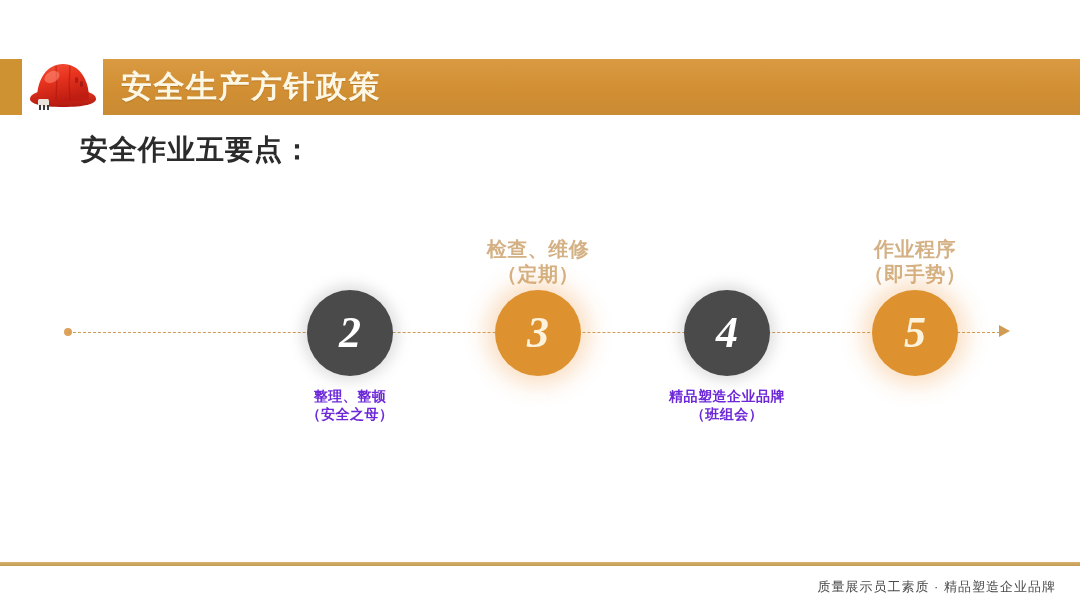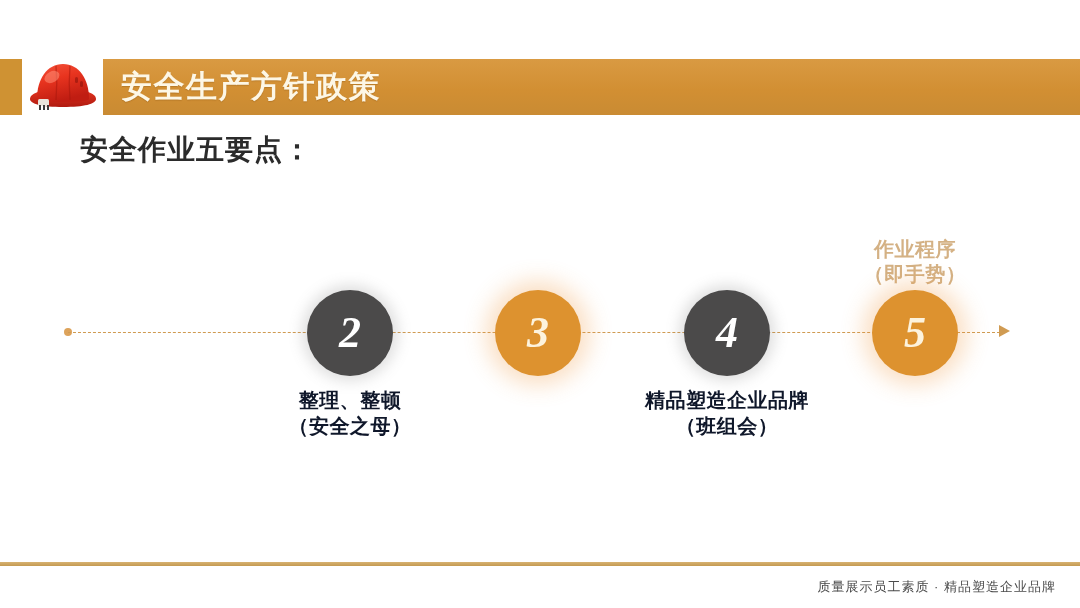--- a/index.html
+++ b/index.html
@@ -140,23 +140,23 @@
   }
   .label.above {
     bottom: 202px;
     font-size: 20px;
     font-weight: bold;
     color: #d4b184;
     letter-spacing: .5px;
   }
   .label.below {
     top: 198px;
-    font-size: 20px;
-    font-weight: bold;
-    color: #0f172a;
+    font-size: 14px;
+    font-weight: bold;
+    color: #6d28d9;
     letter-spacing: .5px;
   }
 
   
   #footer-rule {
     position: absolute;
     left: 0; top: 562px;
     width: 1080px; height: 4px;
     background: #c8a05a;
     background: linear-gradient(180deg,#d7b271 0%, #c49a52 100%);
@@ -224,20 +224,22 @@
 
   <div class="node" style="left:350px;">
     <div class="circle-wrap">
       <div class="circle gray">2</div>
     </div>
     <div class="label below">整理、整顿
 （安全之母）</div>
   </div>
 
   <div class="node" style="left:538px;">
+    <div class="label above">检查、维修
+（定期）</div>
     <div class="circle-wrap">
       <div class="circle orange">3</div>
     </div>
   </div>
 
   <div class="node" style="left:727px;">
     <div class="circle-wrap">
       <div class="circle gray">4</div>
     </div>
     <div class="label below">精品塑造企业品牌

